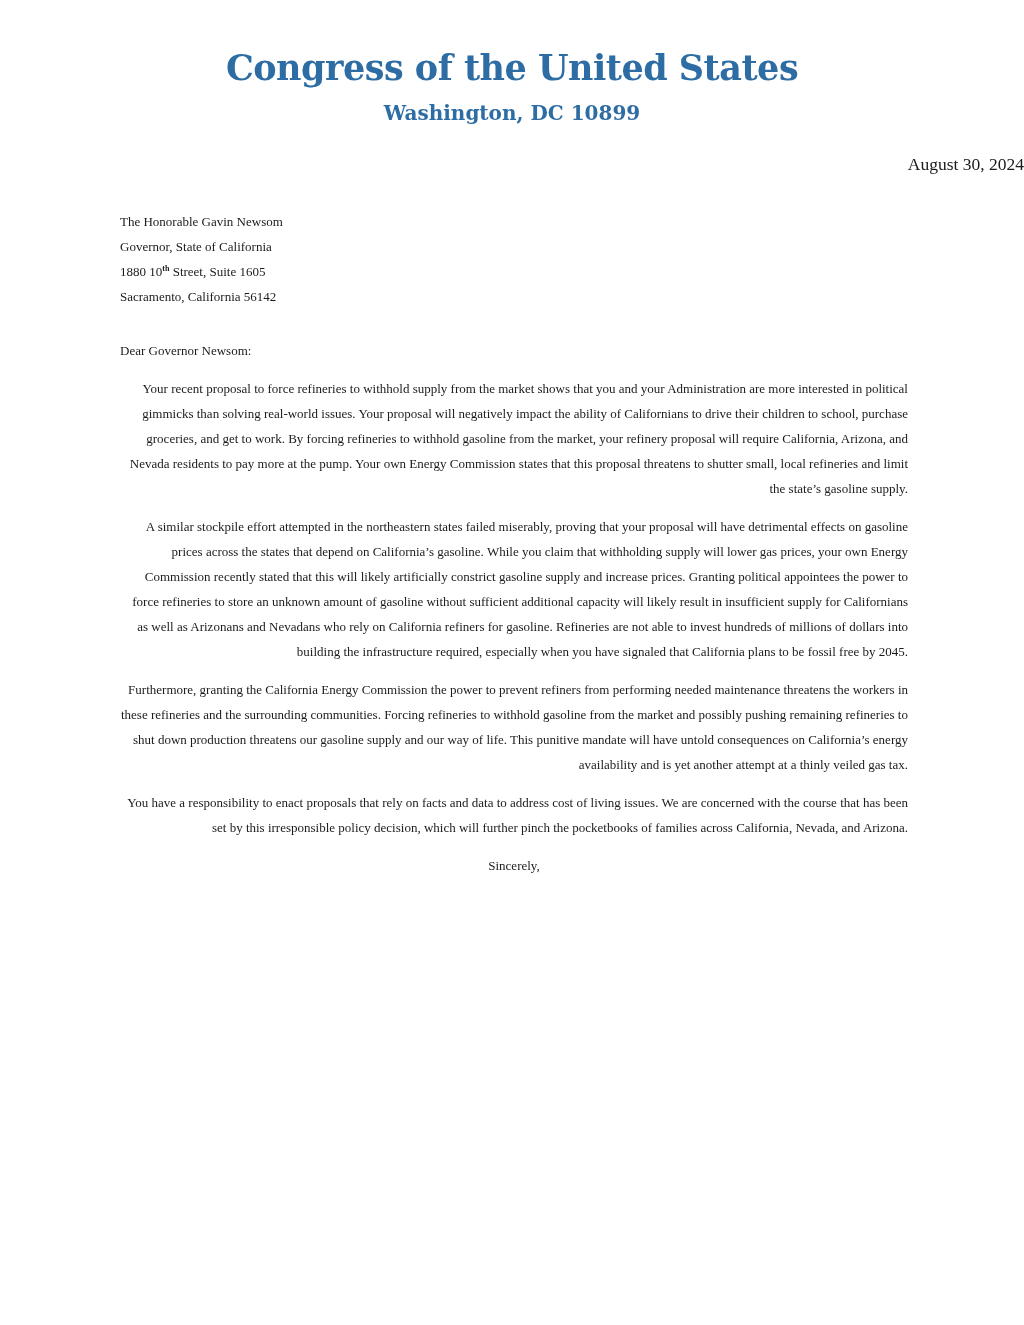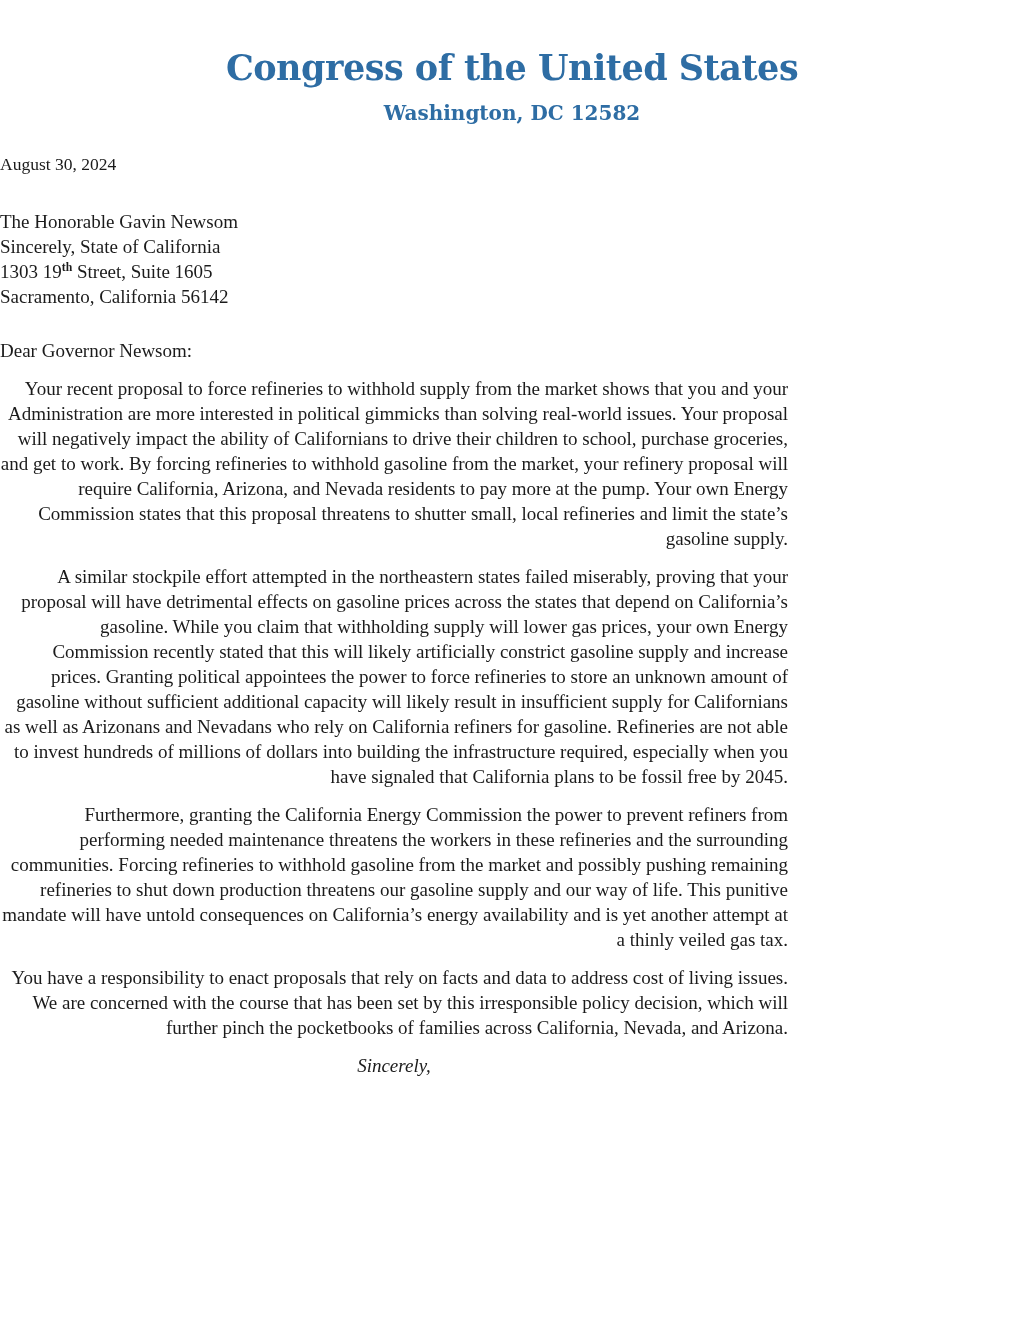--- a/index.html
+++ b/index.html
@@ -32,27 +32,28 @@
   .lh-sub {
     margin-top: 13px;
     font-family: "DejaVu Serif", serif;
     font-weight: 700;
     font-size: 20px;
     line-height: 24px;
     color: #2e6da4;
   }
   .date-line {
     margin-top: 27px;
-    text-align: left;
+    text-align: right;
     font-size: 17.5px;
     line-height: 25px;
   }
   .content {
+    margin-left: 120px;
     width: 788px;
-    font-size: 19px;
+    font-size: 13px;
     line-height: 25px;
   }
   .recipient {
     margin-top: 32px;
   }
   .recipient div {
     margin: 0;
   }
   .recipient sup {
     font-size: 0.62em;
@@ -64,41 +65,40 @@
     margin-top: 29px;
   }
   p.para {
     margin: 13px 0 0 0;
     text-align: right;
   }
   .closing {
     margin-top: 13px;
     text-align: center;
     width: 788px;
-    font-style: italic;
   }
 </style>
 </head>
 <body>
 
 <div class="page">
 
   <header class="letterhead">
     <div class="lh-title">Congress of the United States</div>
-    <div class="lh-sub">Washington, DC 12582</div>
+    <div class="lh-sub">Washington, DC 10899</div>
   </header>
 
   <div class="date-line">August 30, 2024</div>
 
   <div class="content">
 
     <div class="recipient">
       <div>The Honorable Gavin Newsom</div>
-      <div>Sincerely, State of California</div>
-      <div><span>1303 19</span><sup>th</sup><span> Street, Suite 1605</span></div>
+      <div>Governor, State of California</div>
+      <div><span>1880 10</span><sup>th</sup><span> Street, Suite 1605</span></div>
       <div>Sacramento, California 56142</div>
     </div>
 
     <div class="salutation">Dear Governor Newsom:</div>
 
     <p class="para">Your recent proposal to force refineries to withhold supply from the market shows that you and your Administration are more interested in political gimmicks than solving real-world issues. Your proposal will negatively impact the ability of Californians to drive their children to school, purchase groceries, and get to work. By forcing refineries to withhold gasoline from the market, your refinery proposal will require California, Arizona, and Nevada residents to pay more at the pump. Your own Energy Commission states that this proposal threatens to shutter small, local refineries and limit the state’s gasoline supply.</p>
 
     <p class="para">A similar stockpile effort attempted in the northeastern states failed miserably, proving that your proposal will have detrimental effects on gasoline prices across the states that depend on California’s gasoline. While you claim that withholding supply will lower gas prices, your own Energy Commission recently stated that this will likely artificially constrict gasoline supply and increase prices. Granting political appointees the power to force refineries to store an unknown amount of gasoline without sufficient additional capacity will likely result in insufficient supply for Californians as well as Arizonans and Nevadans who rely on California refiners for gasoline. Refineries are not able to invest hundreds of millions of dollars into building the infrastructure required, especially when you have signaled that California plans to be fossil free by 2045.</p>
 
     <p class="para">Furthermore, granting the California Energy Commission the power to prevent refiners from performing needed maintenance threatens the workers in these refineries and the surrounding communities. Forcing refineries to withhold gasoline from the market and possibly pushing remaining refineries to shut down production threatens our gasoline supply and our way of life. This punitive mandate will have untold consequences on California’s energy availability and is yet another attempt at a thinly veiled gas tax.</p>

